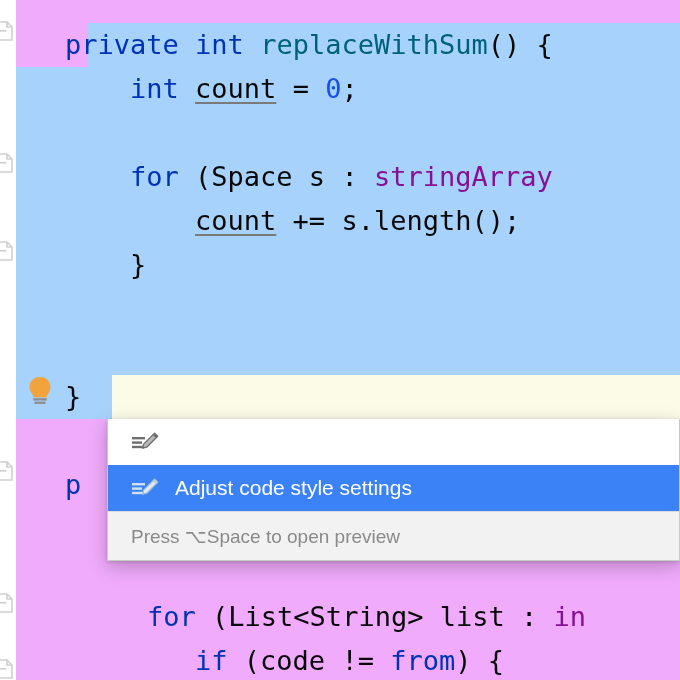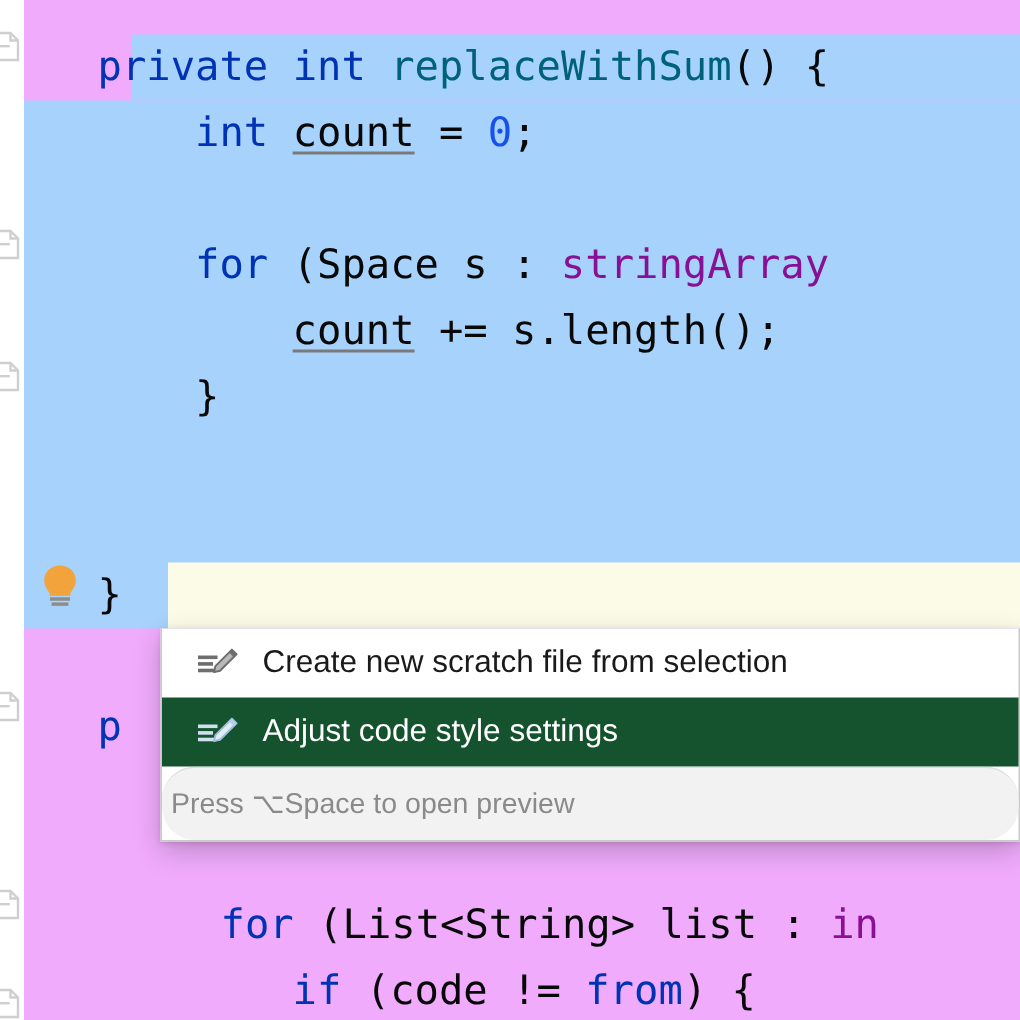--- a/index.html
+++ b/index.html
@@ -101,43 +101,42 @@
   .menu-item {
     display: flex;
     align-items: center;
     height: 46px;
     padding-left: 23px;
     font-size: 21px;
     color: #1a1a1a;
     font-family: "Liberation Sans", sans-serif;
   }
   .menu-item.selected {
-    background: #14532d;
+    background: #3b82f6;
     color: #ffffff;
   }
   .menu-item .mi-icon {
     width: 30px;
     height: 24px;
     margin-right: 14px;
     flex: 0 0 auto;
   }
   .menu-item .mi-icon svg { display: block; }
   .menu-label { white-space: nowrap; }
 
   .popup-footer {
     height: 48px;
     display: flex;
     align-items: center;
-    padding-left: 6px;
+    padding-left: 23px;
     background: #f2f2f2;
     border-top: 1px solid #dcdcdc;
     font-size: 19px;
     color: #8a8a8a;
     white-space: nowrap;
-    border-radius: 22px;
   }
 </style>
 </head>
 <body>
 
 <div id="screen">
 
   <div class="editor">
 
     <div class="sel" style="left:88px; top:23px; width:592px; height:44px;"></div>
@@ -222,21 +221,20 @@
             <rect x="1" y="7" width="13" height="2.4"></rect>
             <rect x="1" y="11.4" width="10" height="2.4"></rect>
             <rect x="1" y="15.8" width="12" height="2.4"></rect>
           </g>
           <g>
             <path d="M23.6 3.1 l3.1 3.1 -11.0 11.0 -4.0 0.9 0.9 -4.0 Z" fill="#b8b8b8" stroke="#6e6e6e" stroke-width="1.3" stroke-linejoin="round"></path>
             <path d="M23.6 3.1 l3.1 3.1 -1.9 1.9 -3.1 -3.1 Z" fill="#6e6e6e"></path>
           </g>
         </svg>
       </span>
-      <span class="menu-label">Create new scratch file from selection</span>
     </div>
 
     <div class="menu-item selected">
       <span class="mi-icon">
         <svg width="30" height="24" viewBox="0 0 30 24">
           <g fill="#cfe0ef">
             <rect x="1" y="7" width="13" height="2.4"></rect>
             <rect x="1" y="11.4" width="10" height="2.4"></rect>
             <rect x="1" y="15.8" width="12" height="2.4"></rect>
           </g>

